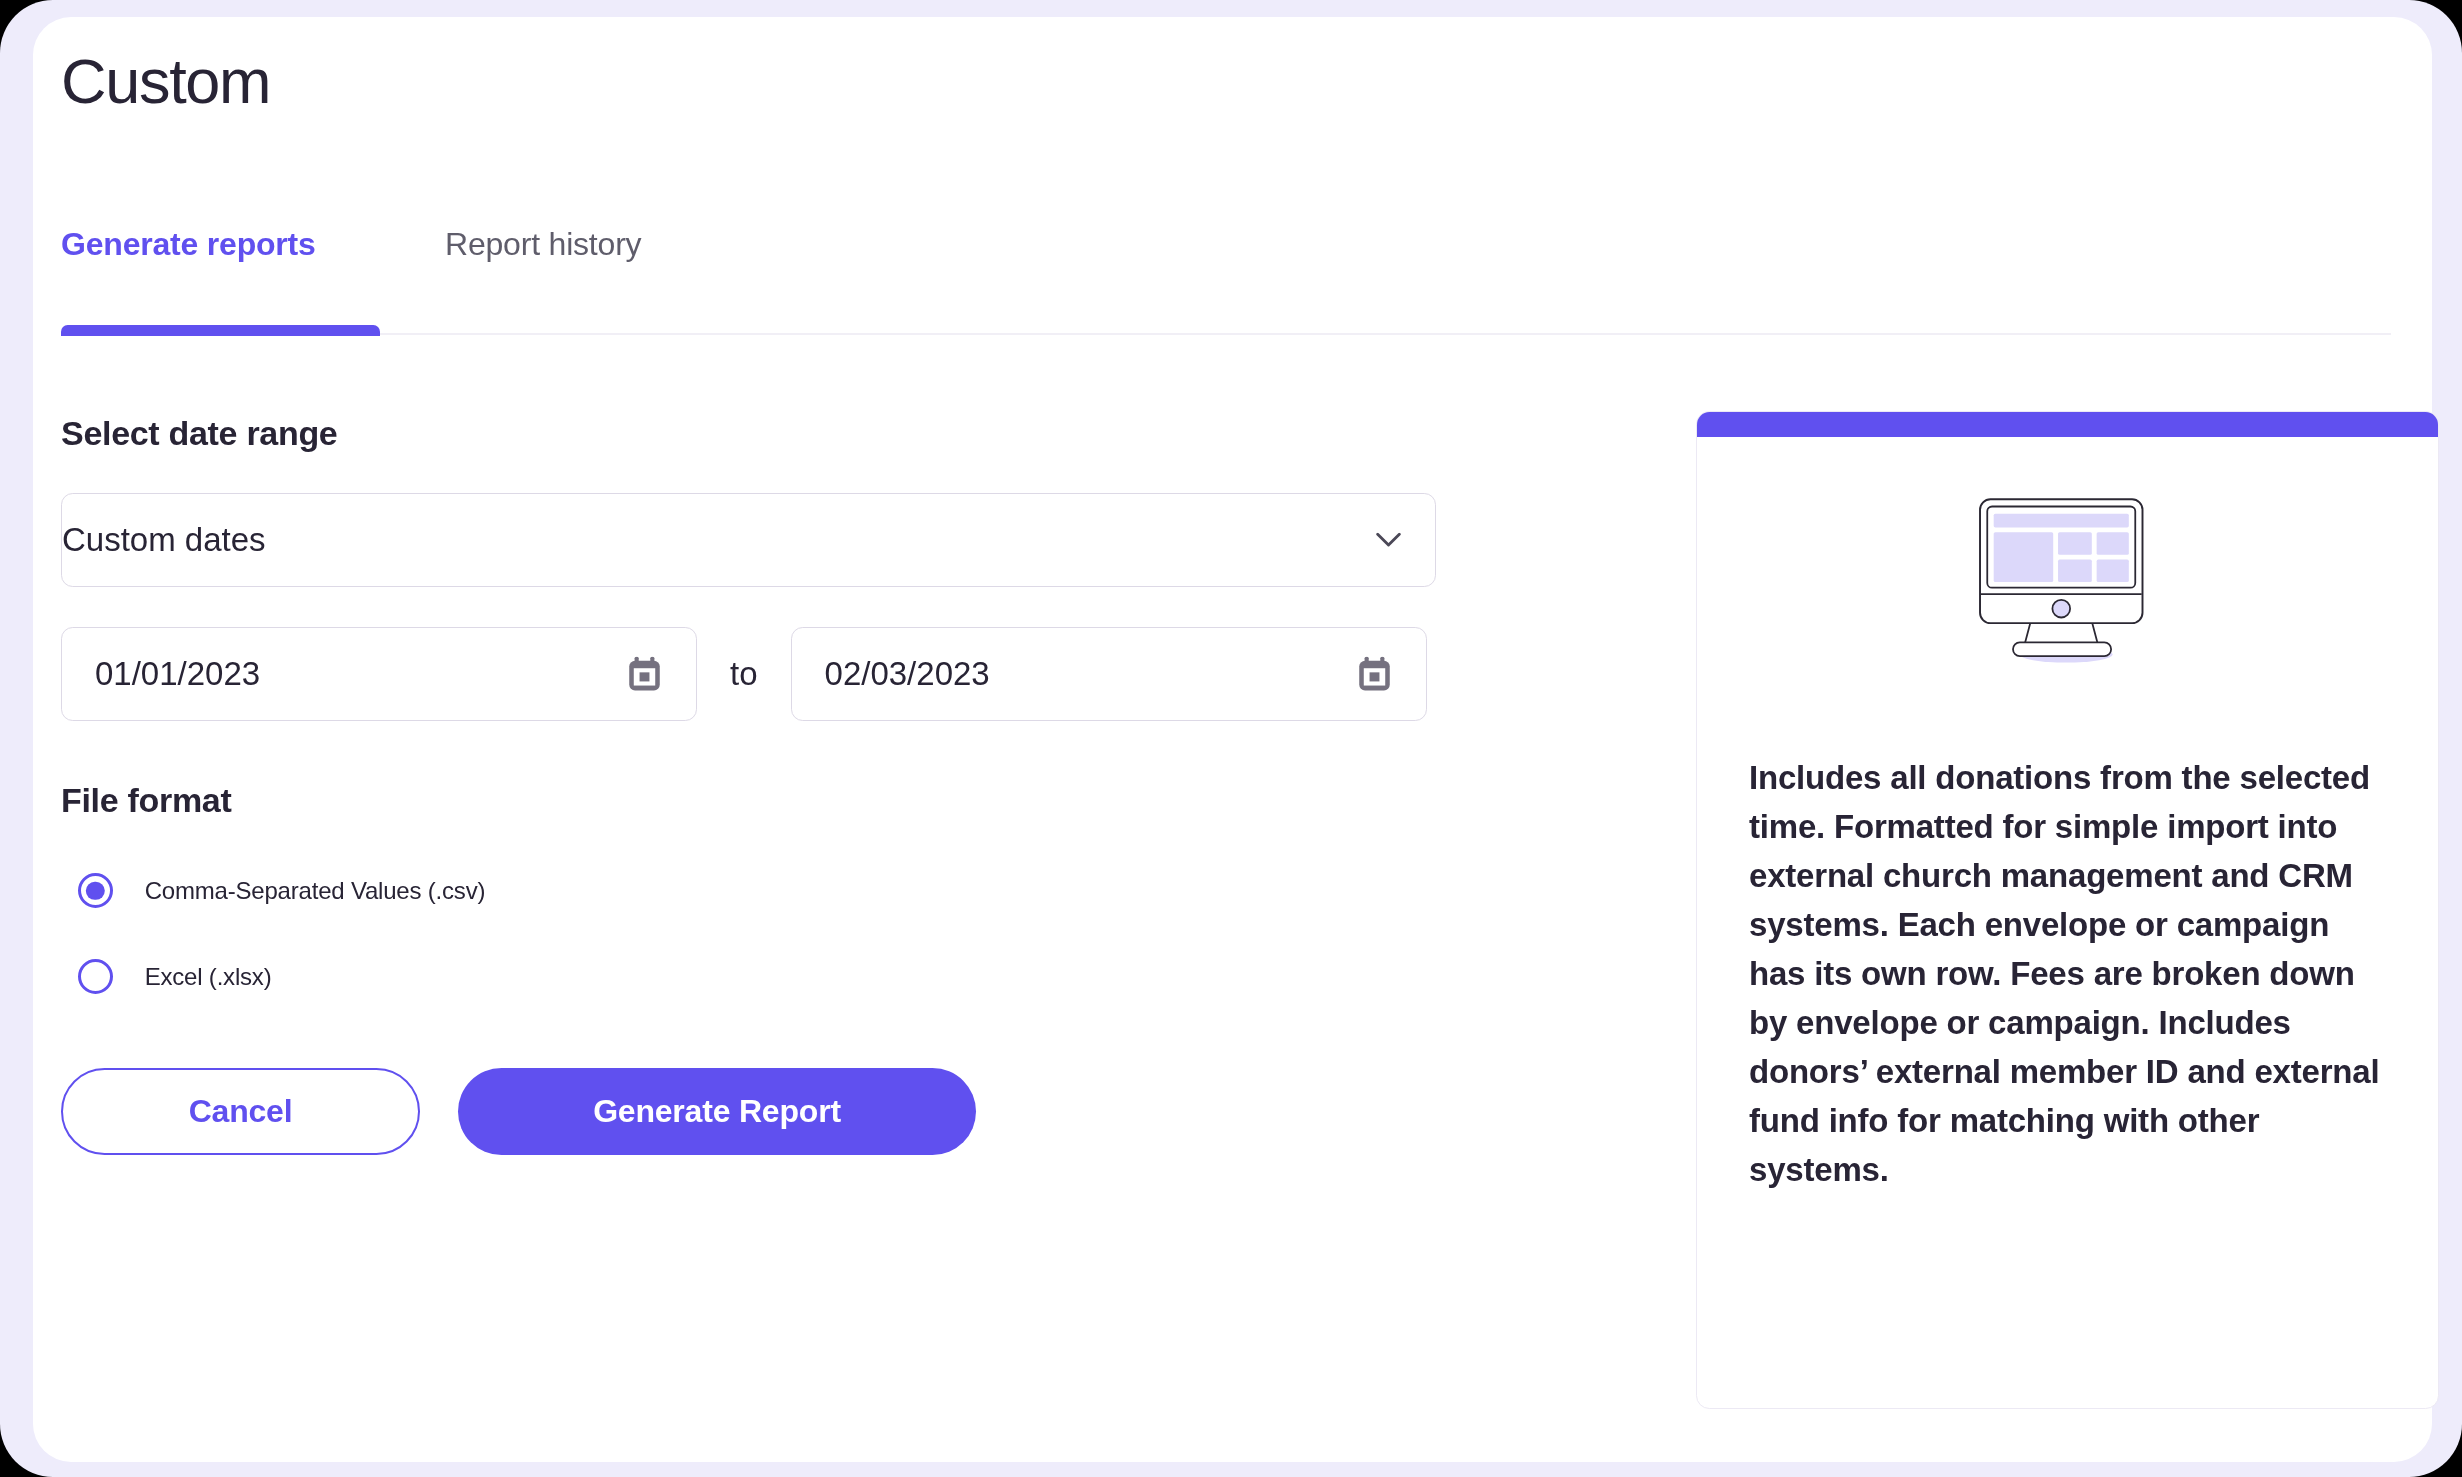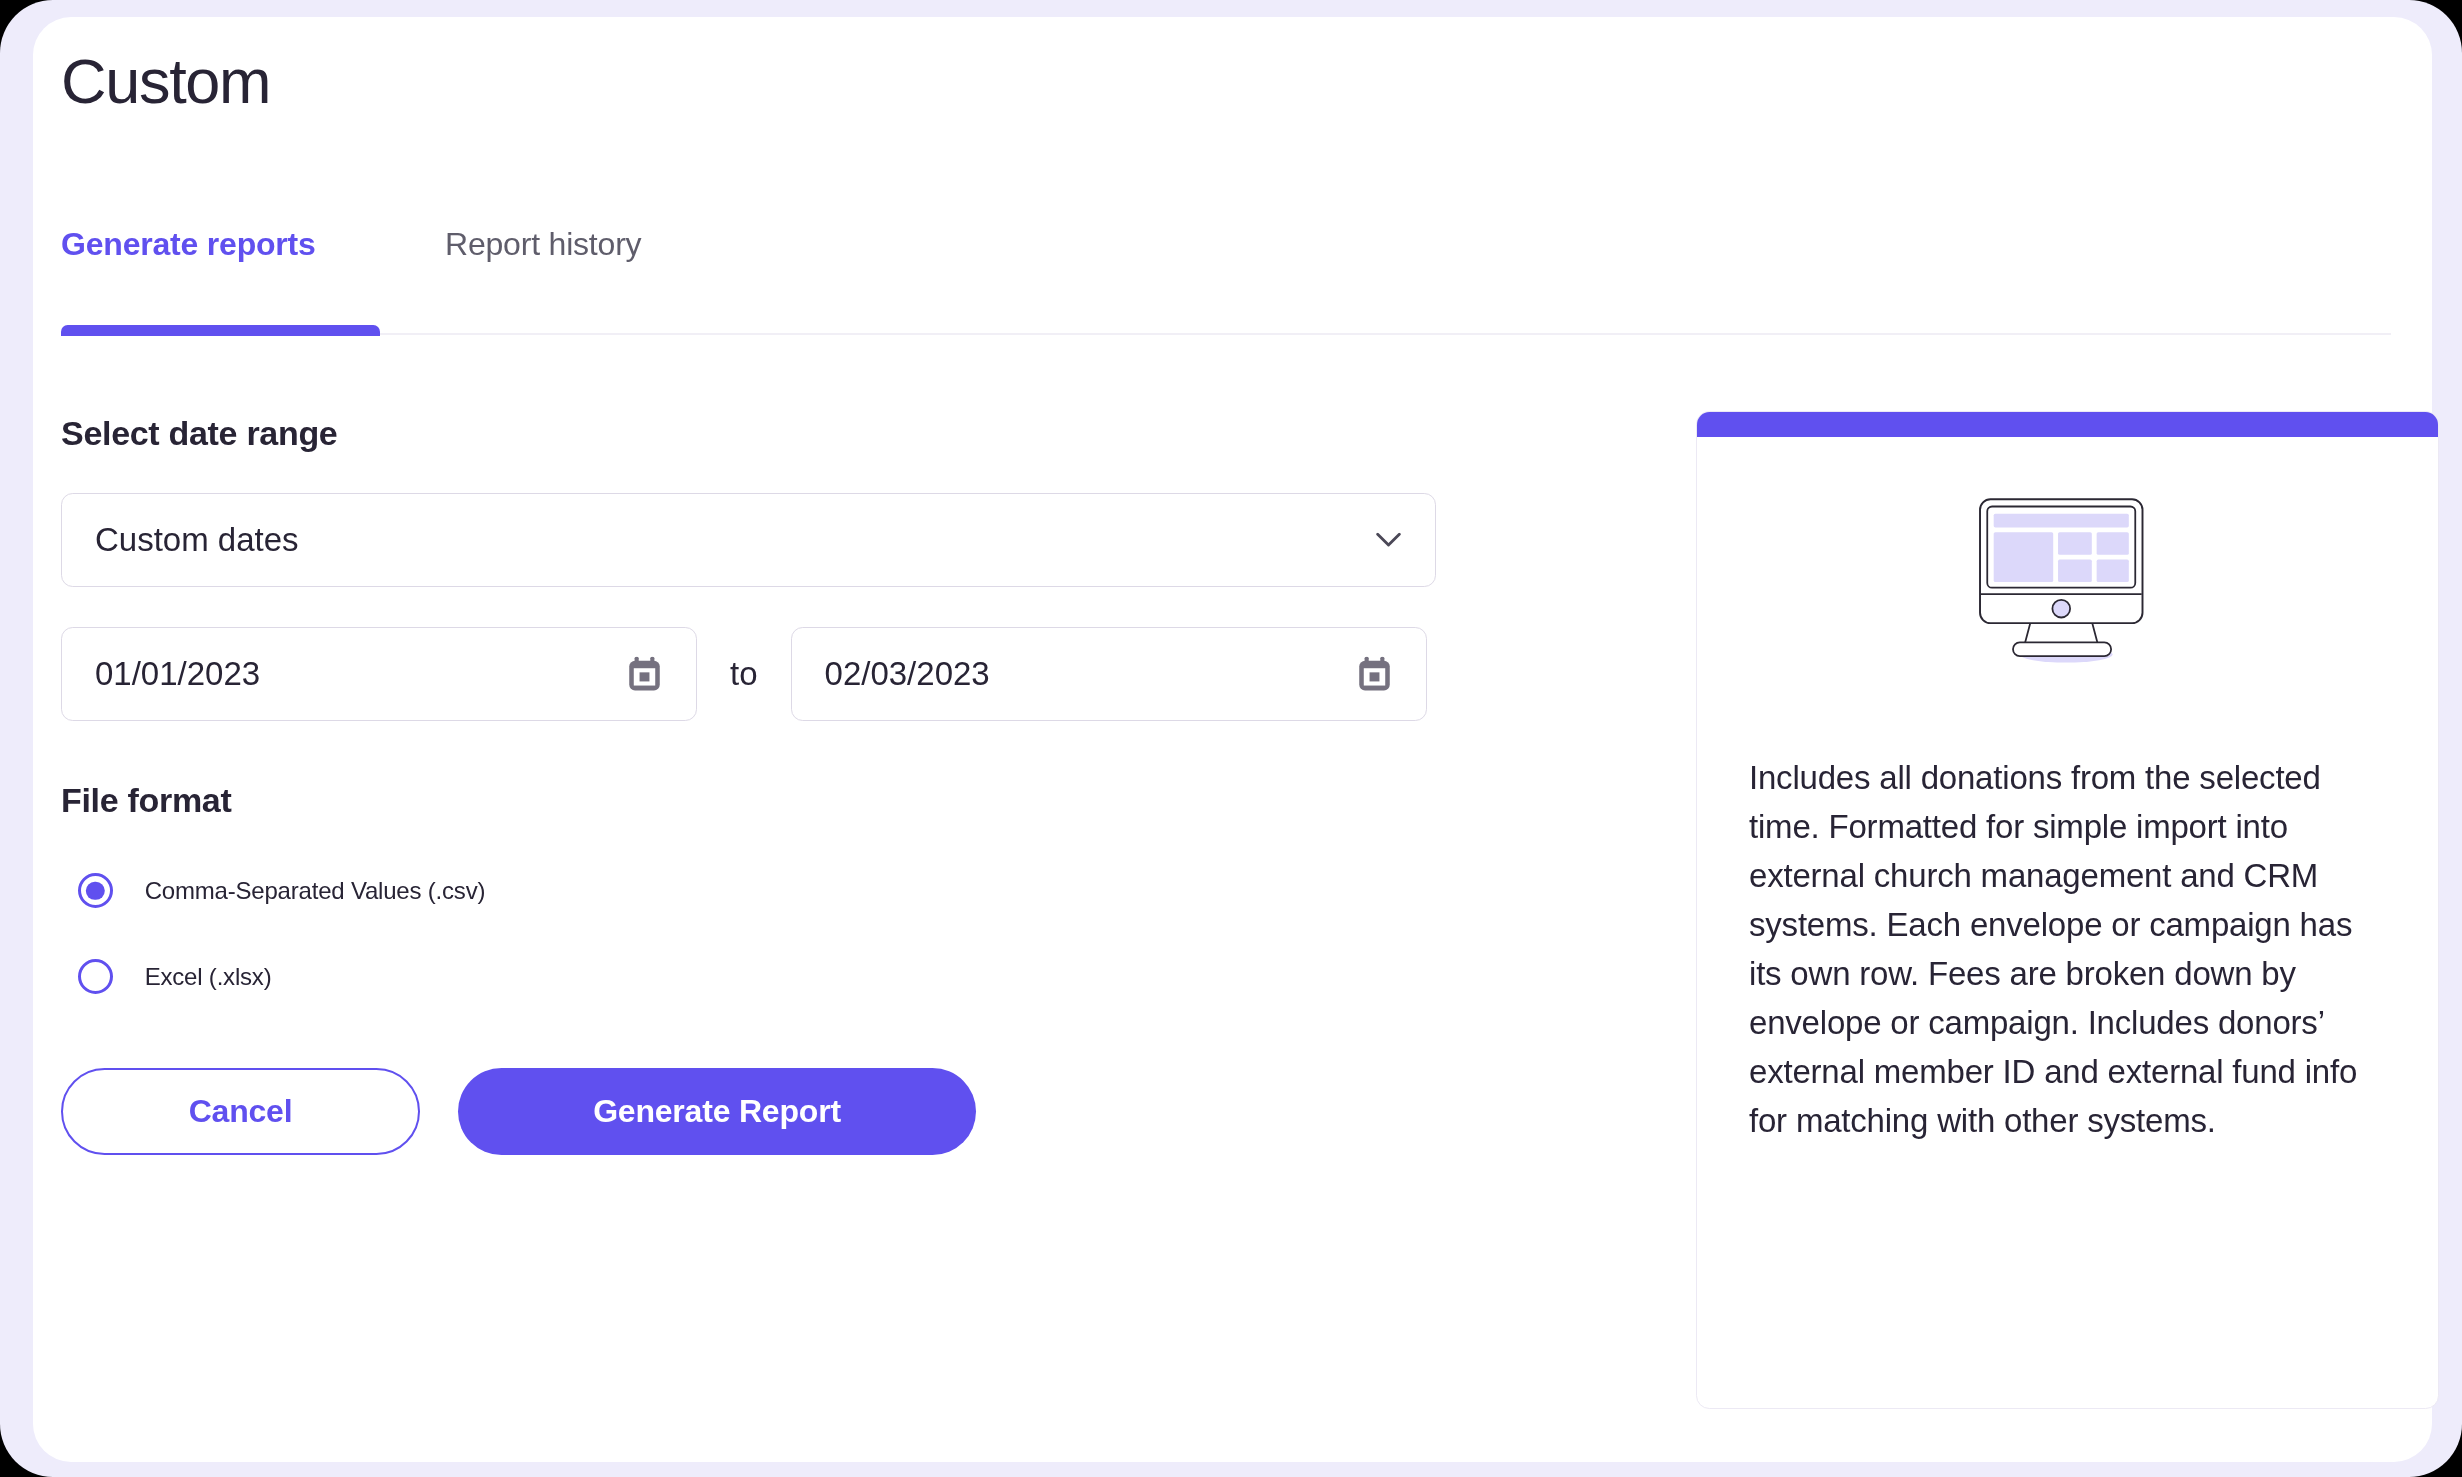--- a/index.html
+++ b/index.html
@@ -105,21 +105,20 @@
     height: 94px;
   }
   .select-box {
     width: 100%;
     height: 100%;
     border: 1.7px solid #ddd9e6;
     border-radius: 11.7px;
     background: #ffffff;
     display: flex;
     align-items: center;
-    padding-left: 33px;
     font-size: 33px;
     color: #282435;
     cursor: pointer;
   }
   .chevron-down {
     position: absolute;
     right: 35px;
     top: 50%;
     transform: translateY(-50%);
     width: 25px;
@@ -260,20 +259,21 @@
   }
   .card-text {
     position: absolute;
     left: 52px;
     top: 341px;
     width: 635px;
     font-size: 33px;
     line-height: 49px;
     color: #282435;
     letter-spacing: -0.2px;
+    font-weight: bold;
   }
 </style>
 </head>
 <body>
 
 <div id="app-frame">
   <div id="window-card">
 
     <h1 class="page-title">Custom</h1>
 

